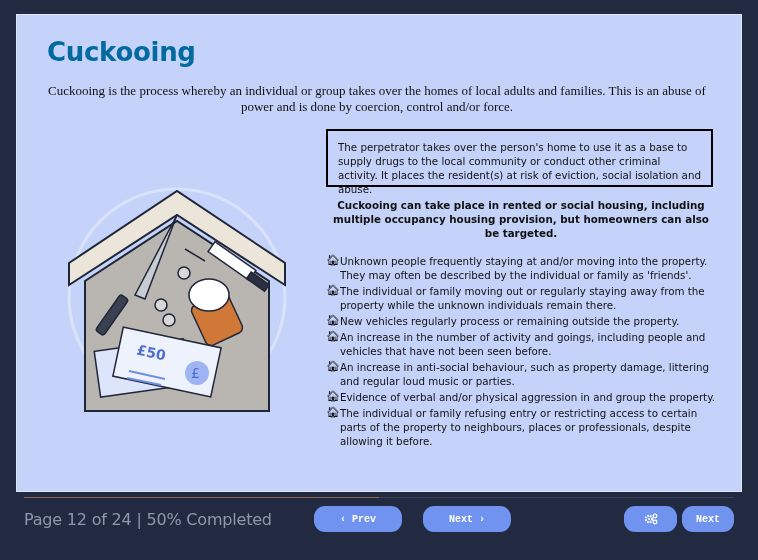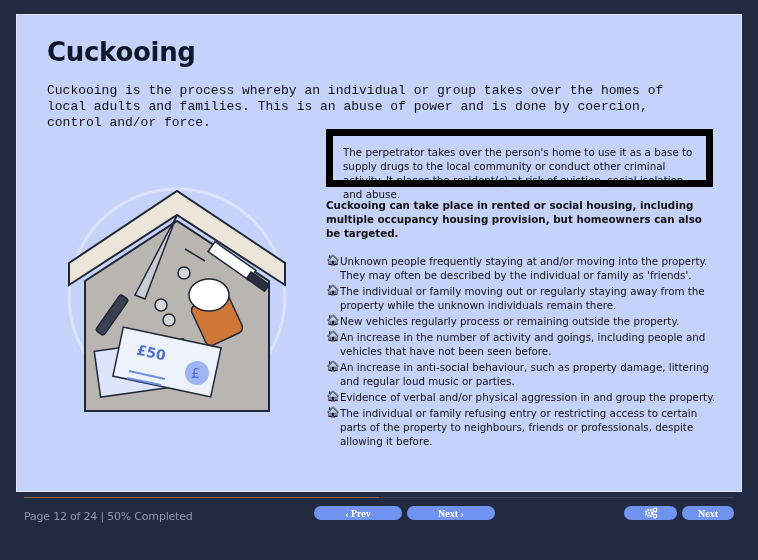--- a/index.html
+++ b/index.html
@@ -13,51 +13,53 @@
     position: absolute;
     left: 16px; top: 14px;
     width: 726px; height: 478px;
     background: #c5d3fa;
     border: 1px solid #dfe6fc;
   }
   .title {
     position: absolute;
     left: 30px; top: 22px;
     font-size: 26px;
-    color: #0f172a;
+    color: #0369a1;
     font-family: "DejaVu Sans", sans-serif;
     letter-spacing: -0.3px;
   }
   .intro {
     position: absolute;
     left: 30px; top: 68px;
     width: 660px;
     font-size: 13px;
     line-height: 16px;
     color: #111;
-    font-family: Liberation Mono, monospace;
+    font-family: Liberation Serif, serif;
+    text-align: center;
   }
   .callout {
     position: absolute;
     left: 309px; top: 114px;
     width: 387px; height: 58px;
-    border: 7px solid #000000;
+    border: 2px solid #000000;
     padding: 9px 10px 16px 10px;
     font-size: 10.3px;
     line-height: 14px;
     color: #111;
   }
   .bold-para {
     position: absolute;
     left: 309px; top: 183px;
     width: 390px;
     font-size: 10.3px;
     line-height: 14px;
     font-weight: bold;
     color: #111;
+    text-align: center;
   }
   .signs-intro {
     position: absolute;
     left: 309px; top: 218px;
     width: 400px;
     font-size: 10.3px;
     line-height: 14px;
     color: #111;
   }
   .signs {
@@ -93,43 +95,43 @@
   }
   .footer-line-progress {
     position: absolute;
     left: 24px; top: 497px;
     width: 355px; height: 1px;
     background: #8a6a55;
   }
   .status {
     position: absolute;
     left: 24px; top: 510px;
-    font-size: 11px;
+    font-size: 16px;
     color: #8f98ab;
     font-family: "DejaVu Sans", sans-serif;
     letter-spacing: -0.2px;
   }
   .btn {
     position: absolute;
     top: 506px;
-    height: 14px;
+    height: 26px;
     background: #6f93ee;
     color: #fff;
     border: none;
     border-radius: 11px;
-    font-family: Liberation Serif, serif;
+    font-family: Liberation Mono, monospace;
     font-size: 10px;
     font-weight: bold;
     display: flex;
     align-items: center;
     justify-content: center;
     cursor: pointer;
   }
   .btn-prev { left: 314px; width: 88px; }
-  .btn-next { left: 407px; width: 88px; }
+  .btn-next { left: 423px; width: 88px; }
   .btn-settings { left: 624px; width: 53px; }
   .btn-exit { left: 682px; width: 52px; }
 </style>
 </head>
 <body>
 
 <div class="slide">
   <h1 class="title">Cuckooing</h1>
   <p class="intro">Cuckooing is the process whereby an individual or group takes over the homes of local adults and families. This is an abuse of power and is done by coercion, control and/or force.</p>
 
@@ -189,21 +191,21 @@
     <li>
         <span class="bullet">🏠︎</span>
         <span>An increase in anti-social behaviour, such as property damage, littering and regular loud music or parties.</span>
       </li>
     <li>
         <span class="bullet">🏠︎</span>
         <span>Evidence of verbal and/or physical aggression in and group the property.</span>
       </li>
     <li>
         <span class="bullet">🏠︎</span>
-        <span>The individual or family refusing entry or restricting access to certain parts of the property to neighbours, friends or professionals, despite allowing it before.</span>
+        <span>The individual or family refusing entry or restricting access to certain parts of the property to neighbours, places or professionals, despite allowing it before.</span>
       </li>
   </ul>
 </div>
 
 <div class="footer-line-bg"></div>
 <div class="footer-line-progress"></div>
 
 <div class="status">Page 12 of 24 | 50% Completed</div>
 
 <button class="btn btn-prev">‹ Prev</button>

